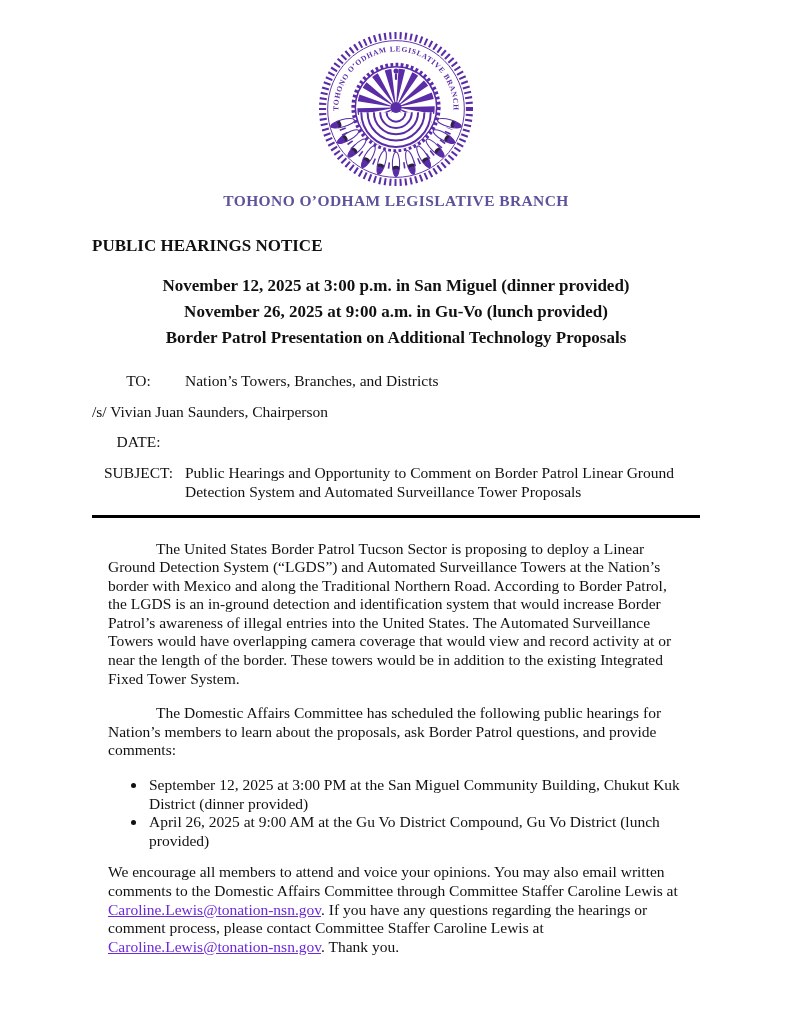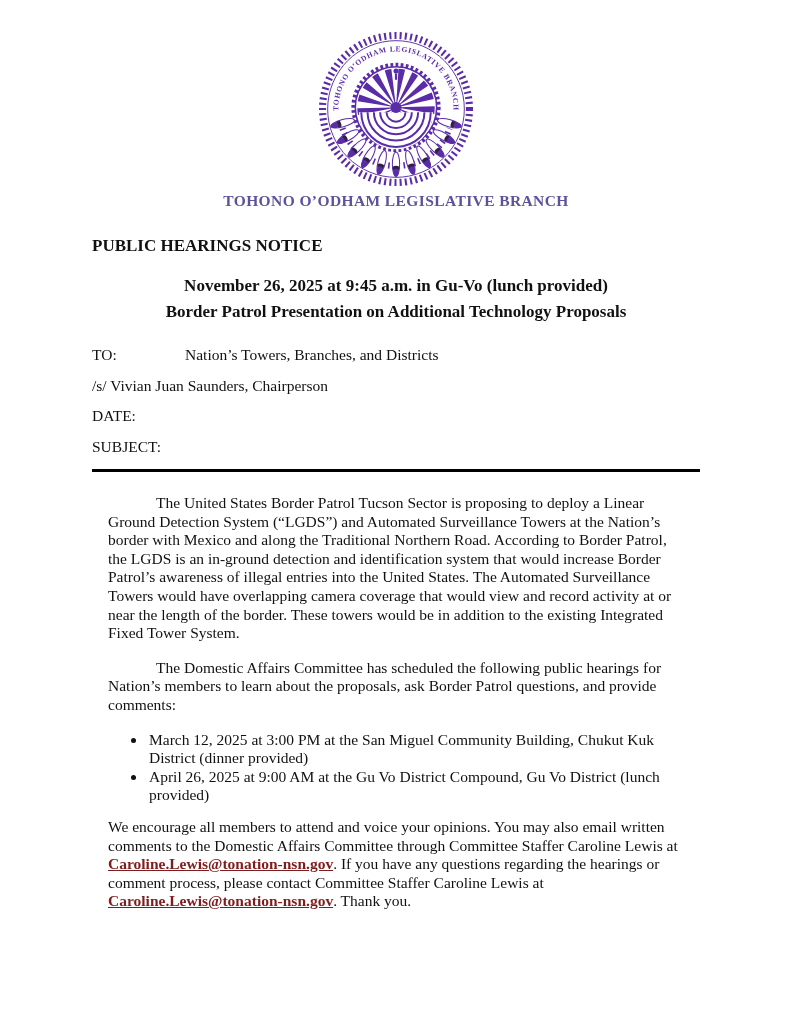--- a/index.html
+++ b/index.html
@@ -5,31 +5,31 @@
   html,body{margin:0;padding:0;background:#ffffff;}
   .page{position:relative;width:791px;height:1024px;background:#ffffff;overflow:hidden;
         font-family:"Liberation Serif","DejaVu Serif",serif;color:#111111;}
   .content{padding:30px 91px 0 92px;}
   .seal-wrap{text-align:center;line-height:0;}
   .caption{text-align:center;color:#5e539b;font-weight:bold;font-size:15.5px;letter-spacing:.4px;margin-top:4px;line-height:18px;}
   .title{text-align:left;font-size:17px;font-weight:bold;margin:26px 0 0;}
   .events{text-align:center;font-weight:bold;font-size:17px;line-height:26px;margin-top:17px;}
   .memo{margin-top:20px;font-size:15.5px;}
   .memo-row{display:flex;margin-bottom:11px;line-height:19.5px;}
-  .memo-label{width:93px;flex:0 0 93px;}
+  .memo-label{width:93px;flex:0 0 93px;text-align:center;}
   .memo-value{flex:1;}
   .rule{border:none;border-top:3px solid #000000;margin:13px 0 0;}
   .para{font-size:15.5px;line-height:18.6px;margin:16px;}
   .indent{text-indent:48px;}
   .p1{margin-top:22px;}
   .p2{margin-top:14px;}
   ul.hearings{margin:16px 0 0;padding-left:55px;font-size:15.5px;line-height:18.6px;}
   ul.hearings li{margin:0;padding-left:2px;}
   .closing{margin-top:13px;}
-  a.email{color:#7f1d1d;text-decoration:underline;cursor:pointer;font-weight:bold;}
+  a.email{color:#6d28d9;text-decoration:underline;cursor:pointer;}
 </style>
 </head>
 <body>
 
 <div class="page">
   <div class="content">
 
     <div class="seal-wrap">
       <svg width="158" height="158" viewBox="0 0 200 200" aria-hidden="true">
         <defs>
@@ -85,51 +85,55 @@
           <use href="#feather" transform="rotate(75 100 100) translate(100 170)"></use>
         </g>
       </svg>
     </div>
 
     <div class="caption">TOHONO O’ODHAM LEGISLATIVE BRANCH</div>
 
     <div class="title">PUBLIC HEARINGS NOTICE</div>
 
     <div class="events">
-      <div>November 26, 2025 at 9:45 a.m. in Gu-Vo (lunch provided)</div>
+      <div>November 12, 2025 at 3:00 p.m. in San Miguel (dinner provided)</div>
+      <div>November 26, 2025 at 9:00 a.m. in Gu-Vo (lunch provided)</div>
       <div>Border Patrol Presentation on Additional Technology Proposals</div>
     </div>
 
     <div class="memo">
       <div class="memo-row">
         <div class="memo-label">TO:</div>
         <div class="memo-value">
             <div>Nation’s Towers, Branches, and Districts</div>
           </div>
       </div>
       <div class="memo-row">
         <div class="memo-value">
           <div>/s/ Vivian Juan Saunders, Chairperson</div>
         </div>
       </div>
       <div class="memo-row">
         <div class="memo-label">DATE:</div>
       </div>
       <div class="memo-row">
         <div class="memo-label">SUBJECT:</div>
+        <div class="memo-value">
+            <div>Public Hearings and Opportunity to Comment on Border Patrol Linear Ground Detection System and Automated Surveillance Tower Proposals</div>
+          </div>
       </div>
     </div>
 
     <hr class="rule">
 
     <p class="para indent p1">The United States Border Patrol Tucson Sector is proposing to deploy a Linear Ground Detection System (“LGDS”) and Automated Surveillance Towers at the Nation’s border with Mexico and along the Traditional Northern Road.  According to Border Patrol, the LGDS is an in-ground detection and identification system that would increase Border Patrol’s awareness of illegal entries into the United States. The Automated Surveillance Towers would have overlapping camera coverage that would view and record activity at or near the length of the border.  These towers would be in addition to the existing Integrated Fixed Tower System.</p>
 
     <p class="para indent p2">The Domestic Affairs Committee has scheduled the following public hearings for Nation’s members to learn about the proposals, ask Border Patrol questions, and provide comments:</p>
 
     <ul class="hearings">
-      <li>March 12, 2025 at 3:00 PM at the San Miguel Community Building, Chukut Kuk District (dinner provided)</li>
+      <li>September 12, 2025 at 3:00 PM at the San Miguel Community Building, Chukut Kuk District (dinner provided)</li>
       <li>April 26, 2025 at 9:00 AM at the Gu Vo District Compound, Gu Vo District (lunch provided)</li>
     </ul>
 
     <p class="para closing"><span>We encourage all members to attend and voice your opinions. You may also email written comments to the Domestic Affairs Committee through Committee Staffer Caroline Lewis at </span><a class="email">Caroline.Lewis@tonation-nsn.gov</a><span>. If you have any questions regarding the hearings or comment process, please contact Committee Staffer Caroline Lewis at </span><a class="email">Caroline.Lewis@tonation-nsn.gov</a><span>. Thank you.</span></p>
 
   </div>
 </div>
 
 </body></html>

